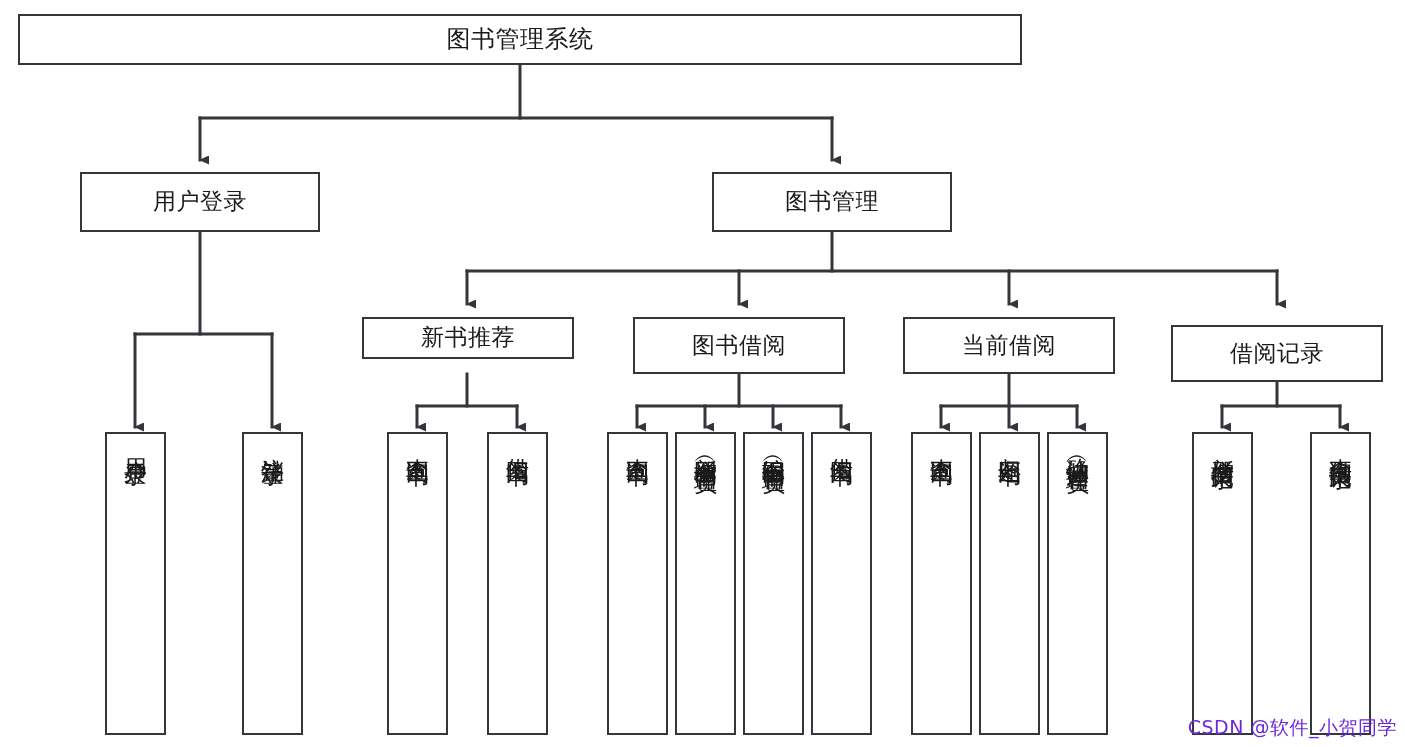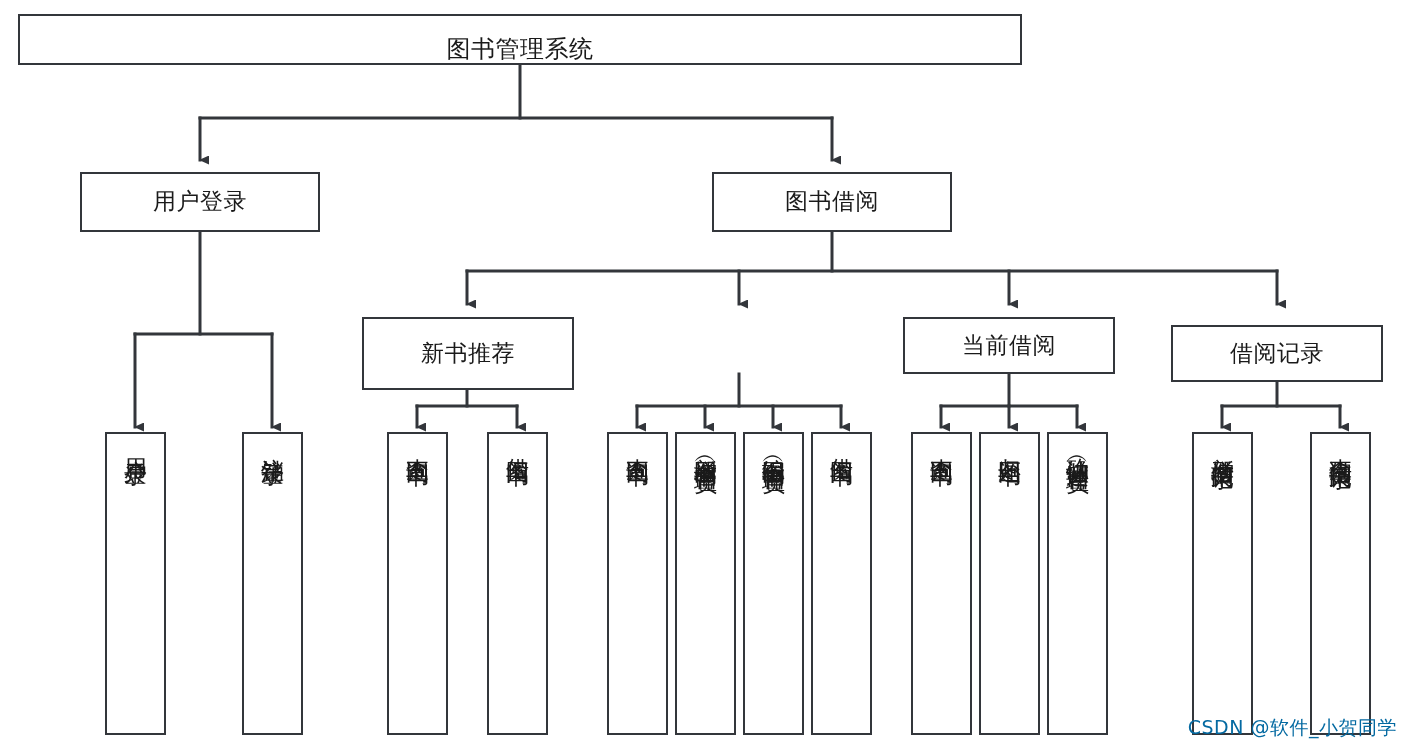--- a/index.html
+++ b/index.html
@@ -62,21 +62,21 @@
     font-size: 23px;
     line-height: 1.0;
     letter-spacing: 2px;
     white-space: nowrap;
   }
   .watermark {
     position: absolute;
     right: 8px;
     bottom: 6px;
     font-size: 19px;
-    color: #0369a1;
+    color: #6d28d9;
     letter-spacing: 0.5px;
     white-space: nowrap;
   }
 </style>
 </head>
 <body>
 
 <div id="diagram-root">
 
   <svg id="edge-layer" viewBox="0 0 1405 747" xmlns="http://www.w3.org/2000/svg">
@@ -123,33 +123,36 @@
       <path d="M1077,406 L1077,427" marker-end="url(#arrow)"></path>
 
       <path d="M1277,374 L1277,406"></path>
       <path d="M1222,406 L1340,406"></path>
       <path d="M1222,406 L1222,427" marker-end="url(#arrow)"></path>
       <path d="M1340,406 L1340,427" marker-end="url(#arrow)"></path>
 
     </g>
   </svg>
 
-  <div class="node horiz root" style="left:18px; top:14px; width:1004px; height:51px;align-items:flex-end;">
+  <div class="node horiz root" style="left:18px; top:14px; width:1004px; height:51px;">
     <span class="node-label">图书管理系统</span>
   </div>
 
   <div class="node horiz" style="left:80px; top:172px; width:240px; height:60px;">
     <span class="node-label">用户登录</span>
   </div>
   <div class="node horiz" style="left:712px; top:172px; width:240px; height:60px;">
+    <span class="node-label">图书管理</span>
+  </div>
+
+  <div class="node horiz" style="left:362px; top:317px; width:212px; height:42px;">
+    <span class="node-label">新书推荐</span>
+  </div>
+  <div class="node horiz" style="left:633px; top:317px; width:212px; height:57px;">
     <span class="node-label">图书借阅</span>
-  </div>
-
-  <div class="node horiz" style="left:362px; top:317px; width:212px; height:73px;">
-    <span class="node-label">新书推荐</span>
   </div>
   <div class="node horiz" style="left:903px; top:317px; width:212px; height:57px;align-items:center;">
     <span class="node-label">当前借阅</span>
   </div>
   <div class="node horiz" style="left:1171px; top:317px; width:212px; height:57px;margin-top:8px;">
     <span class="node-label">借阅记录</span>
   </div>
 
   <div class="node vert" style="left:105px; top:432px; width:61px; height:303px;">
     <span class="node-label">用户登录</span>

